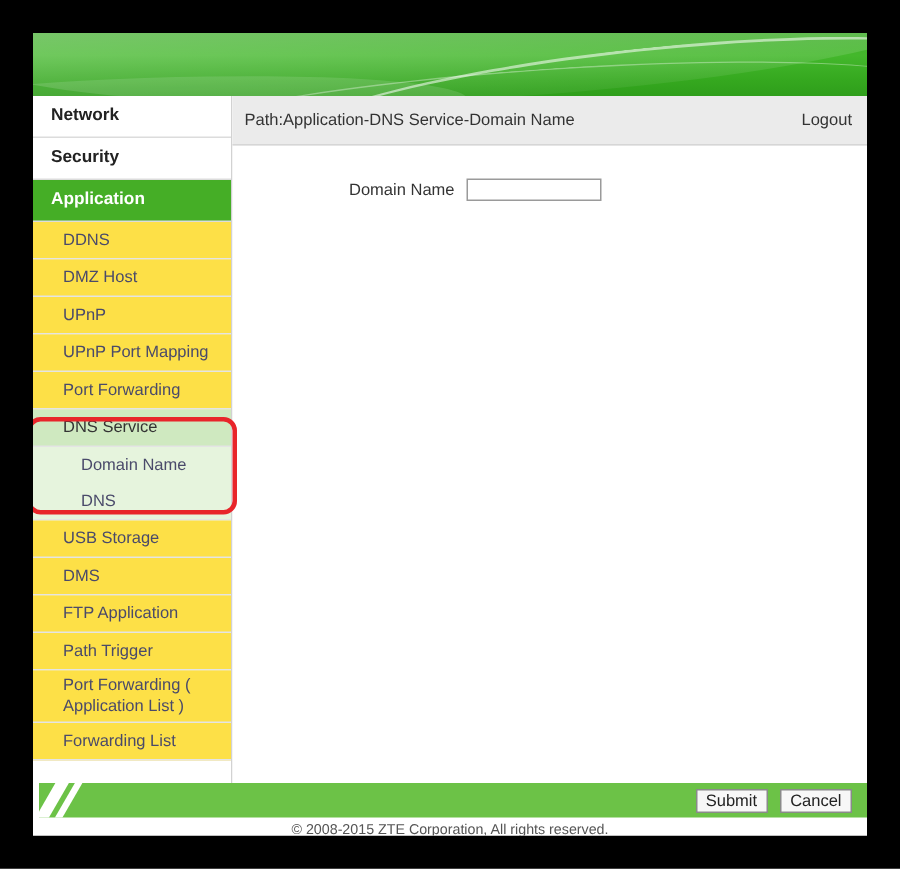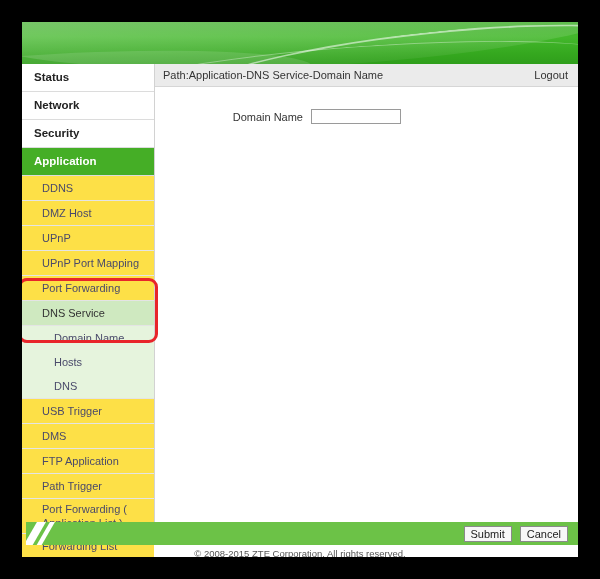--- a/index.html
+++ b/index.html
@@ -135,21 +135,21 @@
     pointer-events: none;
     z-index: 5;
   }
 
   
   .main { flex: 1 1 auto; position: relative; background: #ffffff; }
   .pathbar {
     display: flex;
     align-items: center;
     justify-content: space-between;
-    height: 23px;
+    height: 33px;
     padding: 0 10px 0 8px;
     background: #ebebeb;
     border-bottom: 1px solid #d6d6d6;
   }
   .path-text { font-size: 11px; color: #333333; }
   .logout-link {
     font-size: 11px;
     color: #333333;
     cursor: pointer;
   }
@@ -230,37 +230,35 @@
     <div class="swoosh1"></div>
     <div class="swoosh4"></div>
     <div class="swoosh2"></div>
     <div class="swoosh3"></div>
   </div>
 
   <div class="body-wrap">
 
     <div class="sidebar">
 
-      <a class="nav-top">Status</a>
       <a class="nav-top">Network</a>
       <a class="nav-top">Security</a>
       <a class="nav-top active">Application</a>
 
       <a class="nav-sub">DDNS</a>
       <a class="nav-sub">DMZ Host</a>
       <a class="nav-sub">UPnP</a>
       <a class="nav-sub">UPnP Port Mapping</a>
       <a class="nav-sub">Port Forwarding</a>
 
       <a class="nav-sub grp-head">DNS Service</a>
       <a class="nav-sub grp-child">Domain Name</a>
-      <a class="nav-sub grp-child">Hosts</a>
       <a class="nav-sub grp-child last">DNS</a>
 
-      <a class="nav-sub">USB Trigger</a>
+      <a class="nav-sub">USB Storage</a>
       <a class="nav-sub">DMS</a>
       <a class="nav-sub">FTP Application</a>
       <a class="nav-sub">Path Trigger</a>
       <a class="nav-sub two-line">Port Forwarding ( Application List )</a>
       <a class="nav-sub">Forwarding List</a>
 
       <div class="annot-box"></div>
     </div>
 
     <div class="main">

